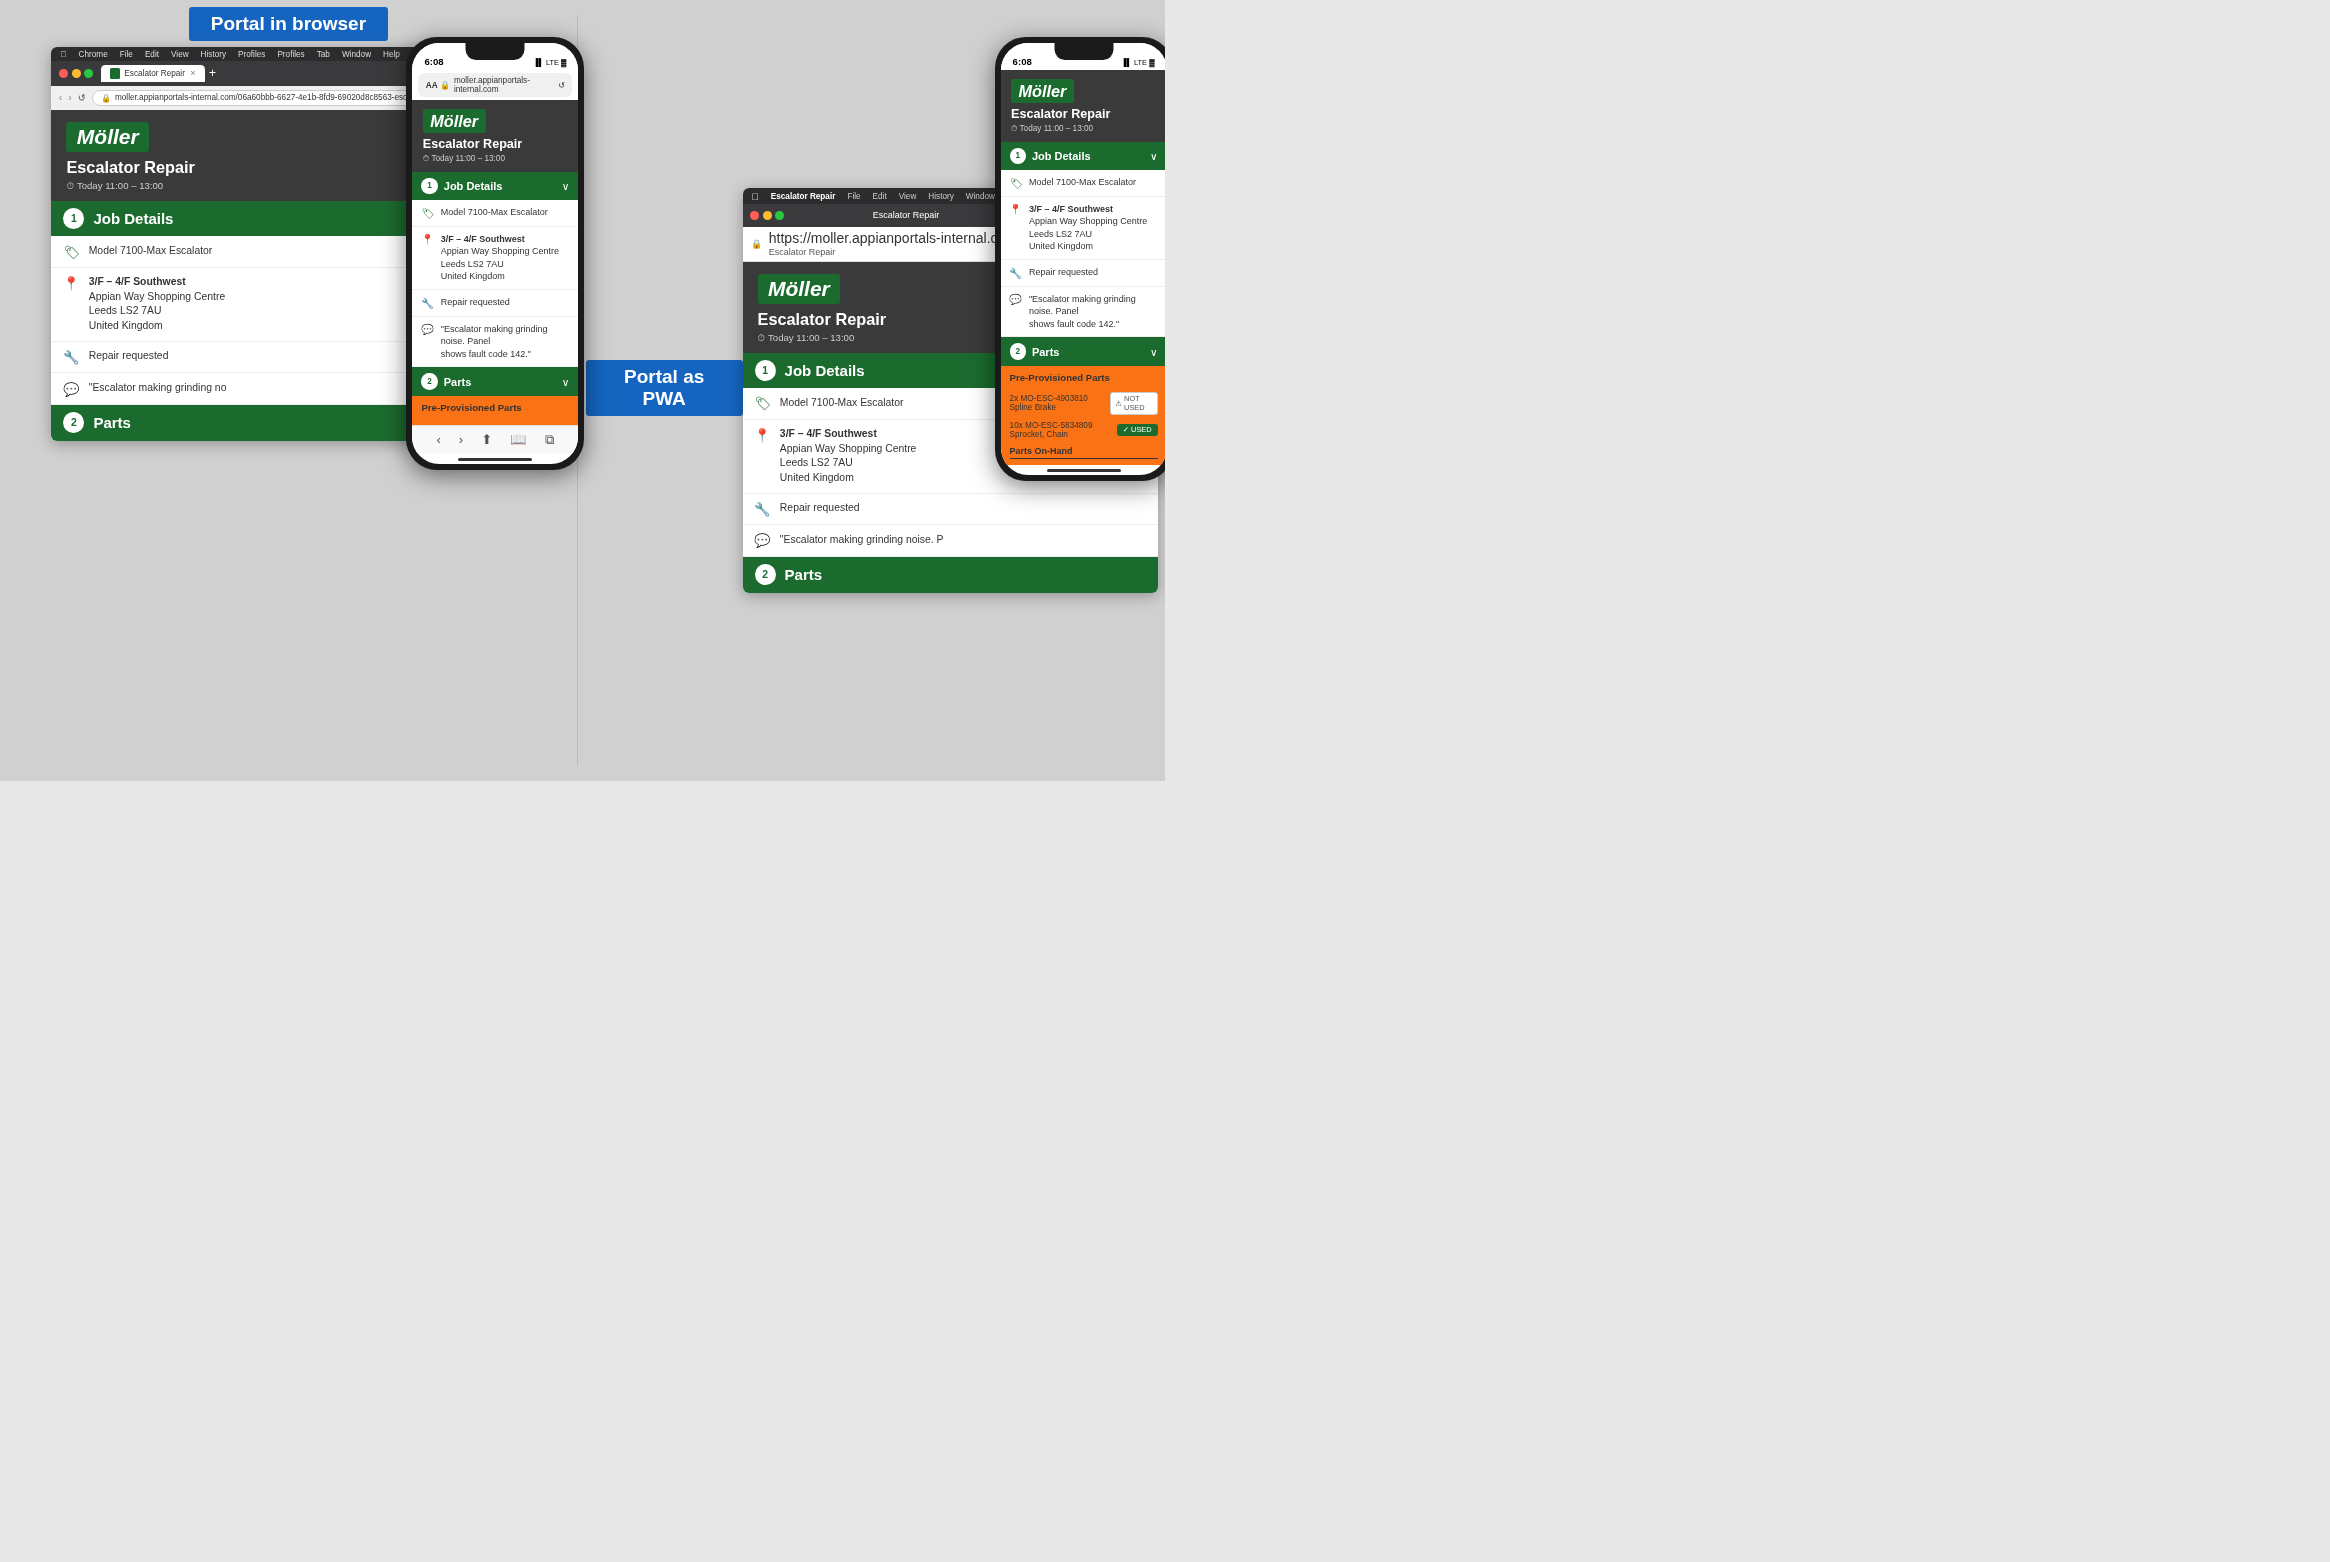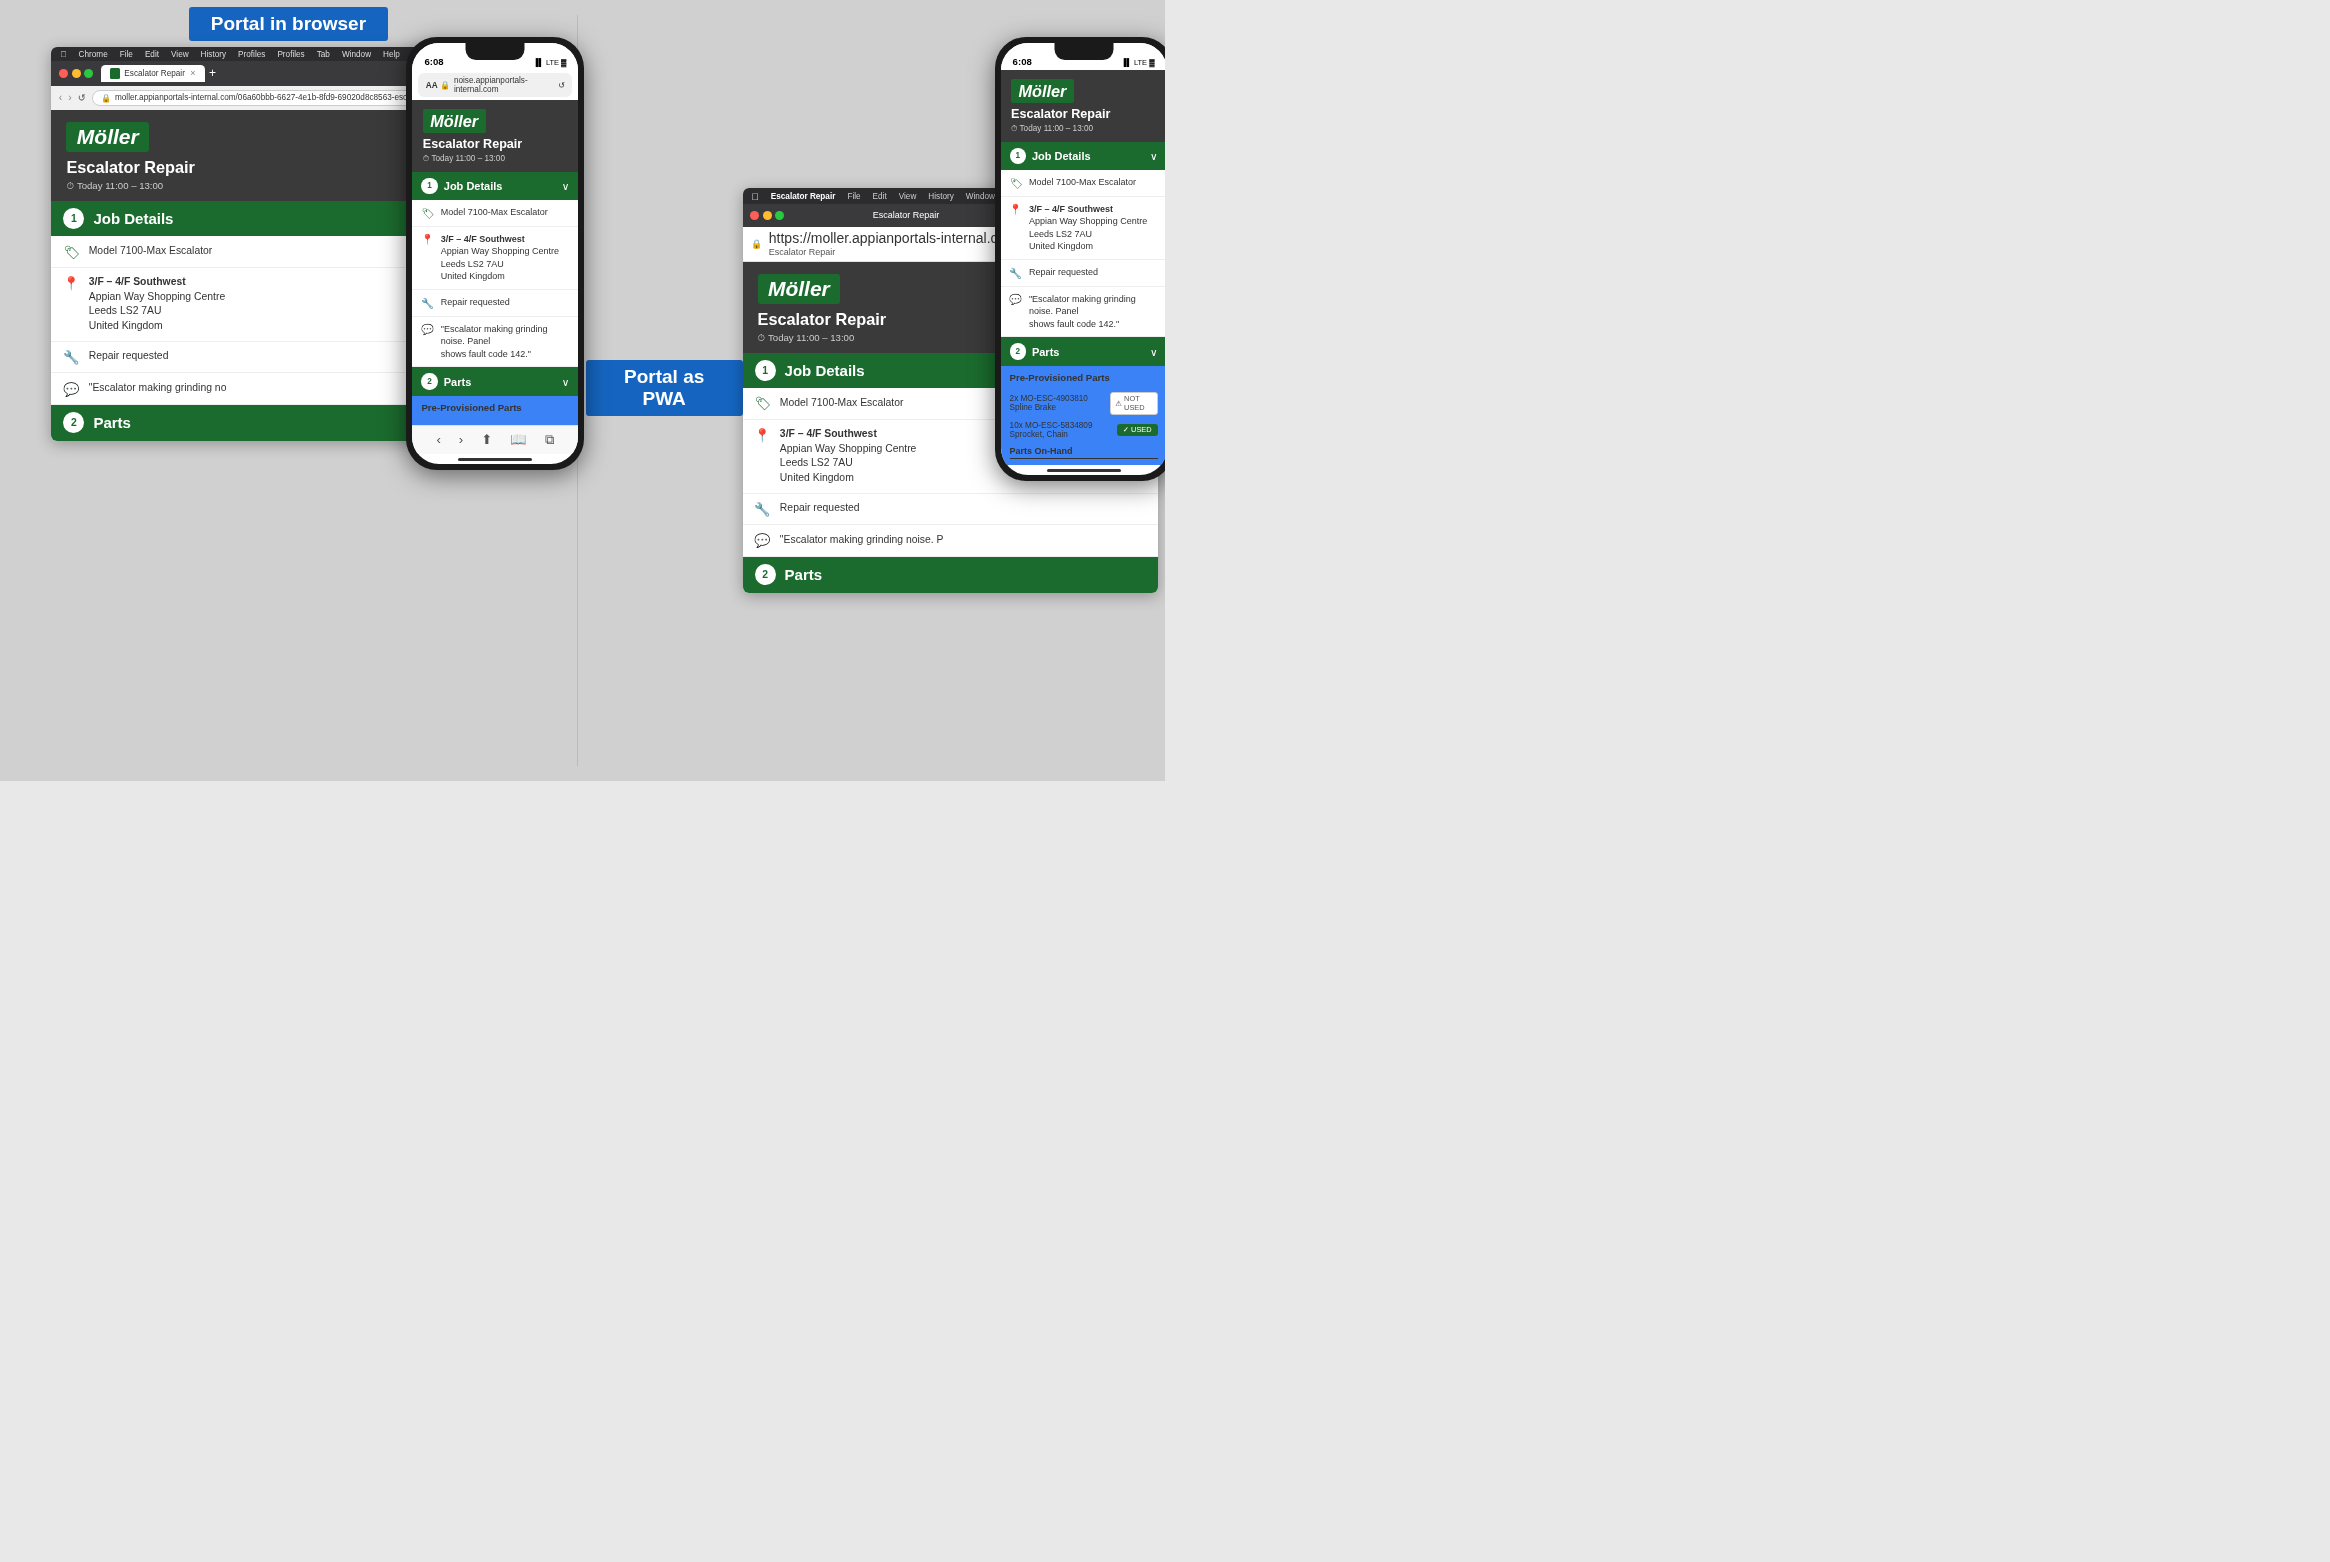--- a/index.html
+++ b/index.html
@@ -450,21 +450,21 @@
     
     .phone-container-right {
       position: absolute;
       right: -15px;
       top: 30px;
       z-index: 10;
     }
 
     
     .parts-content {
-      background: #3b82f6;
+      background: #f97316;
       padding: 6px 9px;
     }
 
     .parts-title {
       font-size: 9.6px;
       font-weight: 700;
       color: #333;
       margin-bottom: 6px;
     }
 
@@ -626,21 +626,21 @@
             <div style="margin-left:auto; display:flex; align-items:center; gap:2.2px; font-size:7.4px;">
               <span>▐▌</span>
               <span>LTE</span>
               <span>▓</span>
             </div>
           </div>
 
           <div class="phone-address-bar">
             <span style="font-size:8.2px;font-weight:600;color:#333;">AA</span>
             <span>🔒</span>
-            <span>noise.appianportals-internal.com</span>
+            <span>moller.appianportals-internal.com</span>
             <span style="margin-left:auto;">↺</span>
           </div>
 
           <div class="phone-app-content">
             <div class="phone-moller-header">
               <div class="phone-moller-logo">
                 <span class="phone-moller-logo-text">Möller</span>
               </div>
               <div class="phone-app-title">Escalator Repair</div>
               <div class="phone-app-time">⏱ <span>Today 11:00 – 13:00</span></div>

